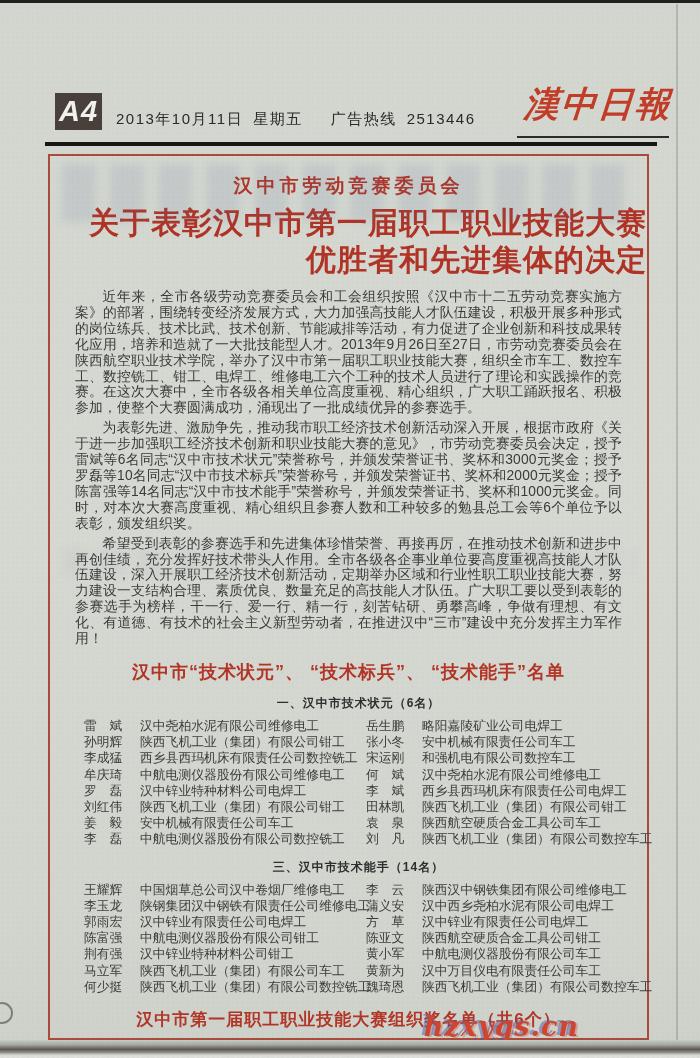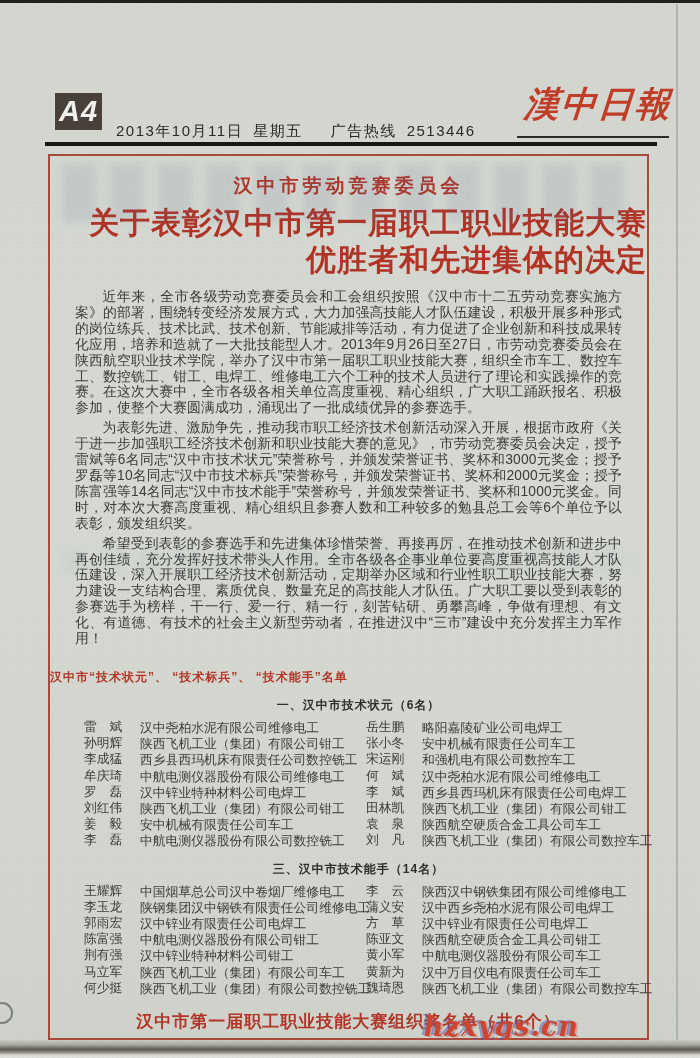--- a/index.html
+++ b/index.html
@@ -15,21 +15,21 @@
   .fold-v{position:absolute;top:4px;bottom:18px;left:676px;width:2px;background:rgba(70,70,70,.22);}
   .page-bottom{position:absolute;left:0;right:0;bottom:0;height:18px;
          background:linear-gradient(180deg,#c8cbc4 0%,#a9aca5 25%,#5b584f 52%,#8d8b84 68%,#d8d8d3 84%,#e3e3df 100%);}
   .reg-mark{position:absolute;left:-9px;bottom:34px;width:18px;height:18px;border:2px solid #7d8078;
          border-radius:50%;background:transparent;}
 
   
   .a4-badge{position:absolute;left:55px;top:93px;width:47px;height:37px;background:#49403b;
          color:#f3f1ee;font-size:29px;font-weight:bold;display:flex;align-items:center;
          justify-content:center;letter-spacing:1px;font-style:italic;}
-  .dateline{position:absolute;left:116px;top:110px;font-size:15px;color:#2a2a2a;letter-spacing:1.5px;margin-top:12px;}
+  .dateline{position:absolute;left:116px;top:110px;font-size:15px;color:#2a2a2a;letter-spacing:1.5px;}
   .dateline .sep{display:inline-block;width:28px;}
   .dateline .sep2{display:inline-block;width:10px;}
   .masthead{position:absolute;left:524px;top:84px;width:150px;font-size:35px;line-height:40px;
          color:#c23d28;font-family:"DejaVu Serif","Liberation Serif",serif;font-weight:bold;
          font-style:italic;letter-spacing:2px;transform:skewX(-4deg);white-space:nowrap;}
   .masthead-rule{position:absolute;left:517px;top:136px;width:152px;height:2px;background:#2c2c2a;}
   .header-rule{position:absolute;left:45px;top:142px;width:612px;height:4px;background:#171715;}
 
   
   .notice-box{position:absolute;left:48px;top:154px;width:601px;height:886px;
@@ -40,27 +40,27 @@
   .ghost.g2{top:392px;height:26px;opacity:.6;
          background:repeating-linear-gradient(90deg,rgba(84,104,148,.08) 0 26px,rgba(84,104,148,0) 26px 38px);}
 
   .committee{margin-top:17px;text-align:center;font-size:19px;font-weight:bold;color:#b23527;
          letter-spacing:4px;}
   .main-title{margin-top:5px;text-align:right;font-size:30px;line-height:37px;font-weight:bold;
          color:#b13326;letter-spacing:1px;font-family:"Liberation Serif","DejaVu Serif",serif;}
   .body-text{margin:11px 21px 0 21px;font-size:13.8px;line-height:15.9px;color:#3a3a3a;
          text-align:justify;letter-spacing:.2px;}
   .body-text p{margin:4px;text-indent:2em;}
-  .roster-title{margin-top:22px;font-size:12px;font-weight:bold;color:#b23527;
+  .roster-title{margin-top:13px;text-align:center;font-size:18px;font-weight:bold;color:#b23527;
          letter-spacing:1px;}
   .section-heading{margin:11px 0 6px 0;text-align:center;font-size:12px;font-weight:bold;
          color:#2e2e2e;letter-spacing:1px;}
   .roster{margin:0 14px 0 34px;}
   .roster-row{display:flex;font-size:12.8px;line-height:16.2px;color:#3c3c3c;white-space:nowrap;}
-  .roster-row .n{width:56px;flex:0 0 56px;font-family:Liberation Mono, monospace;}
+  .roster-row .n{width:56px;flex:0 0 56px;}
   .roster-row .o1{width:226px;flex:0 0 226px;overflow:visible;}
   .roster-row .o2{flex:1;}
   .award-title{margin:13px 0 7px 0;text-align:center;font-size:17px;font-weight:bold;color:#b23527;
          letter-spacing:1px;}
   .watermark{position:absolute;right:68px;bottom:-4px;font-size:27px;font-weight:bold;
          font-style:italic;color:#cf4530;letter-spacing:1px;
          font-family:"DejaVu Serif","Liberation Serif",serif;
          text-shadow:-3px -1px 0 rgba(74,95,174,.5),2px 1px 0 rgba(207,69,48,.35);margin-top:33px;}
 </style>
 </head>

